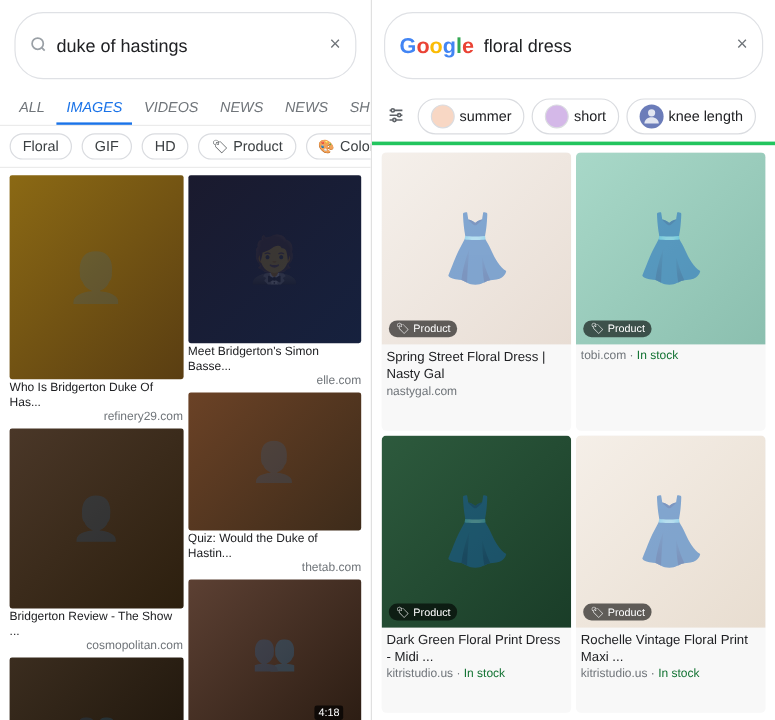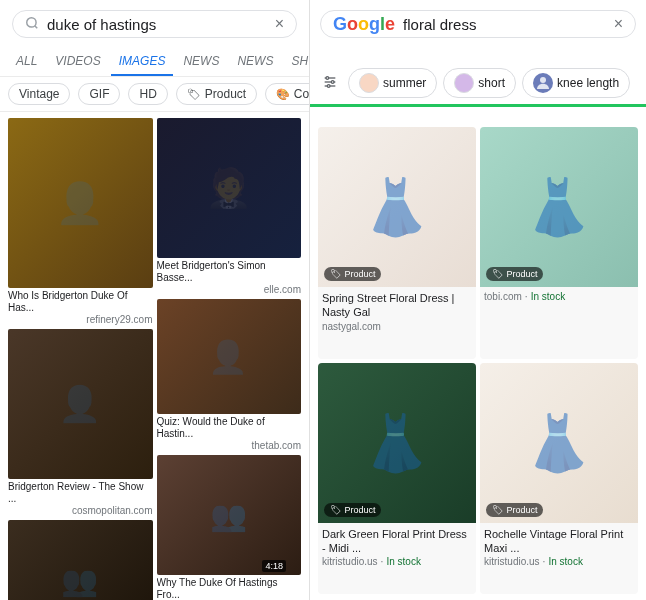--- a/index.html
+++ b/index.html
@@ -20,32 +20,31 @@
       flex-direction: column;
       overflow: hidden;
     }
 
     
     .right-panel {
       width: 336px;
       display: flex;
       flex-direction: column;
       overflow: hidden;
-      gap: 14px;
     }
 
     
     .search-bar {
       display: flex;
       align-items: center;
       border: 1px solid #dfe1e5;
       border-radius: 24px;
       margin: 10px 12px;
       padding: 6px 12px;
-      height: 28px;
+      height: 56px;
     }
     .search-bar .search-icon-wrap {
       color: #9aa0a6;
       margin-right: 8px;
       font-size: 14px;
     }
     .search-bar input {
       border: none;
       outline: none;
       flex: 1;
@@ -287,29 +286,29 @@
         <circle cx="11" cy="11" r="8"></circle>
           <line x1="21" y1="21" x2="16.65" y2="16.65"></line>
       </svg>
     </span>
     <input type="text" value="duke of hastings" style="">
     <span class="clear-icon">×</span>
   </div>
 
   <div class="nav-tabs">
     <div class="nav-tab">ALL</div>
+    <div class="nav-tab active">IMAGES</div>
     <div class="nav-tab">VIDEOS</div>
-    <div class="nav-tab active">IMAGES</div>
     <div class="nav-tab">NEWS</div>
     <div class="nav-tab">NEWS</div>
     <div class="nav-tab">SH</div>
   </div>
 
   <div class="filter-row">
-    <div class="filter-chip">Vintage</div>
+    <div class="filter-chip">Floral</div>
     <div class="filter-chip">
       <span>GIF</span>
     </div>
     <div class="filter-chip">
       <span>HD</span>
     </div>
     <div class="filter-chip">
       <span style="font-size:11px;">🏷</span>
       <span>Product</span>
     </div>

